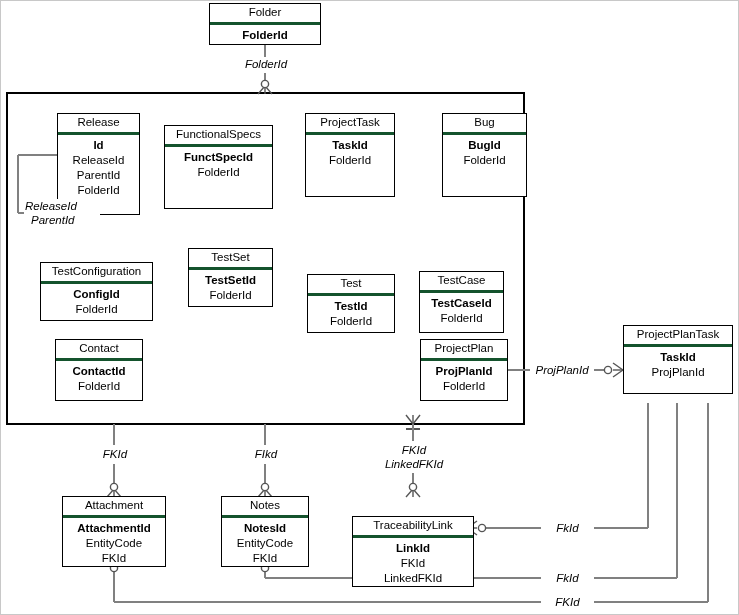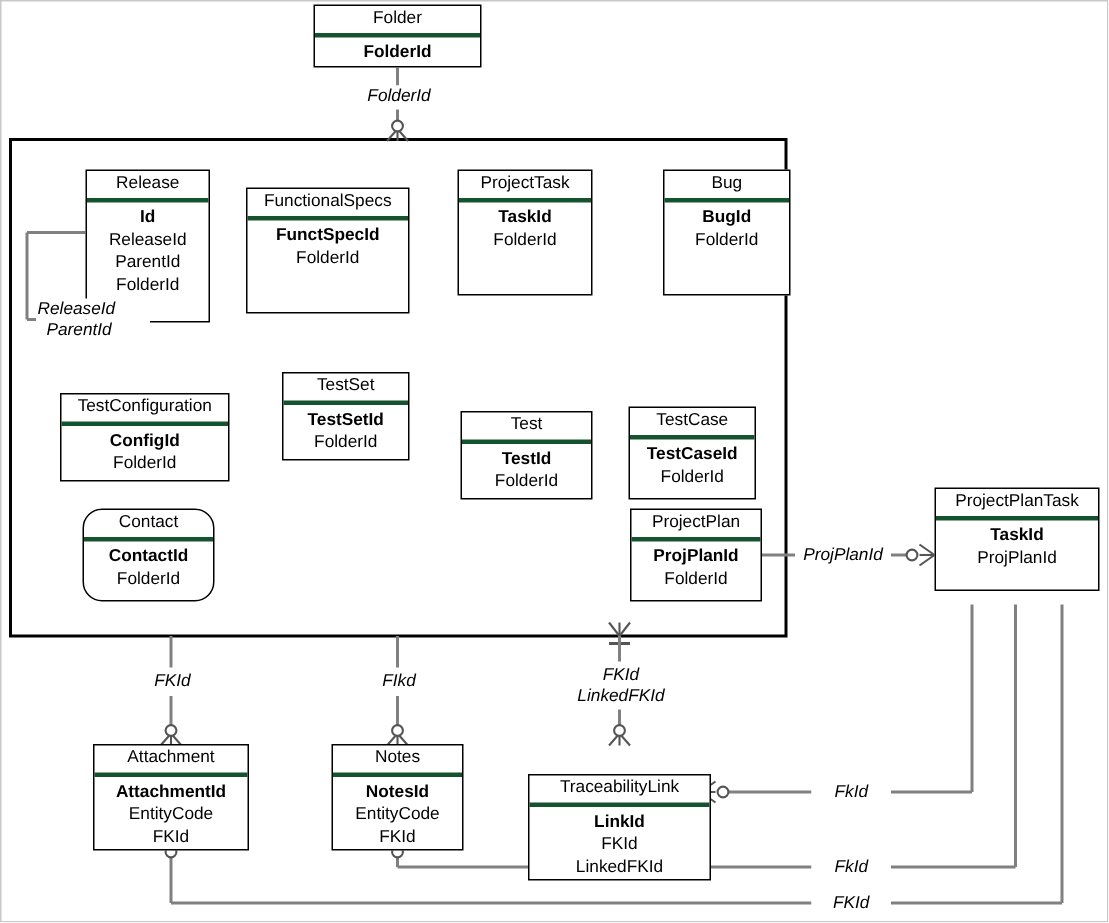--- a/index.html
+++ b/index.html
@@ -242,21 +242,21 @@
   </div>
 
   <div class="entity" style="left:419px; top:245px; width:85px; height:62px;margin-top:26px;">
     <div class="entity-title">TestCase</div>
     <div class="entity-body">
       <div class="attr pk">TestCaseId</div>
       <div class="attr">FolderId</div>
     </div>
   </div>
 
-  <div class="entity" style="left:55px; top:339px; width:88px; height:62px;border-radius:13px;">
+  <div class="entity" style="left:55px; top:339px; width:88px; height:62px;">
     <div class="entity-title">Contact</div>
     <div class="entity-body">
       <div class="attr pk">ContactId</div>
       <div class="attr">FolderId</div>
     </div>
   </div>
 
   <div class="entity" style="left:420px; top:339px; width:88px; height:62px;">
     <div class="entity-title">ProjectPlan</div>
     <div class="entity-body">

